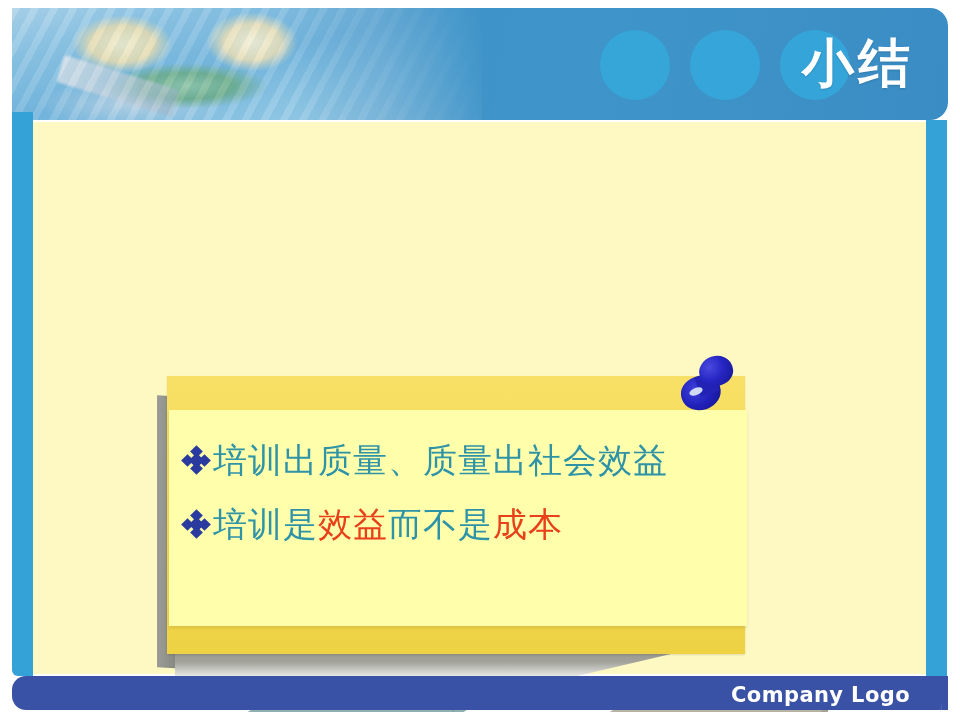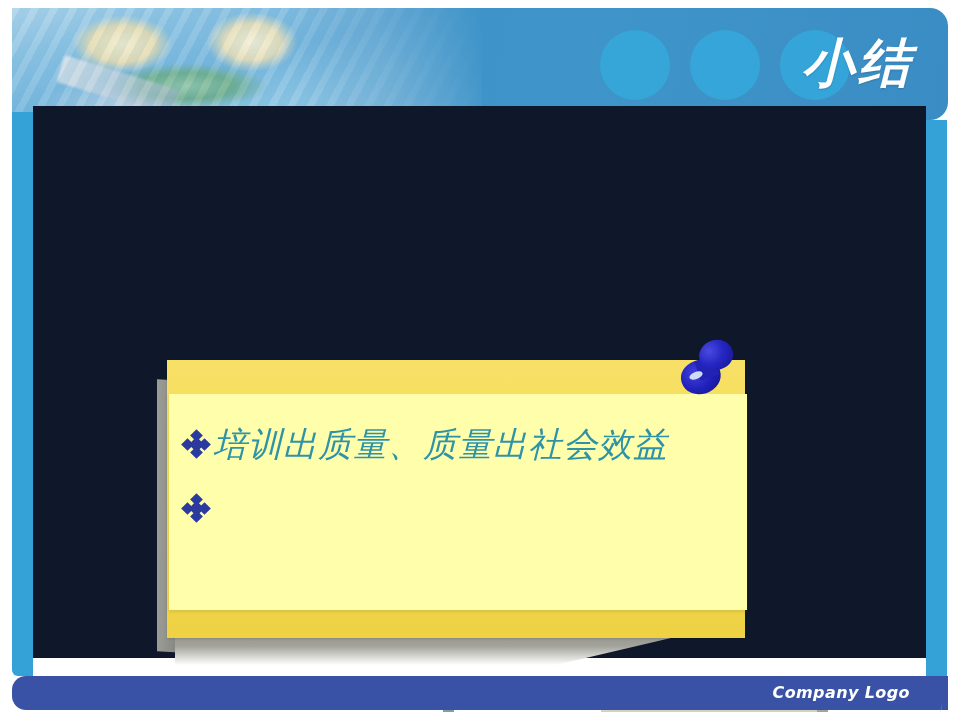--- a/index.html
+++ b/index.html
@@ -7,21 +7,20 @@
     padding: 0;
     background: #ffffff;
   }
   #slide {
     position: relative;
     width: 960px;
     height: 712px;
     overflow: hidden;
     background: #ffffff;
     font-family: "DejaVu Sans", "Liberation Sans", sans-serif;
-    font-style: italic;
   }
 
   
   .header {
     position: absolute;
     left: 12px;
     top: 8px;
     width: 936px;
     height: 112px;
     border-radius: 0 18px 18px 0;
@@ -96,23 +95,23 @@
   .nub {
     position: absolute;
     left: 12px; top: 112px;
     width: 21px; height: 10px;
     background: #34a2d6;
   }
 
   
   .body-panel {
     position: absolute;
-    left: 33px; top: 106px;
+    left: 33px; top: 122px;
     width: 893px; height: 552px;
-    background: #0f172a;
+    background: #fef9c3;
   }
 
   
   .note-group {
     position: absolute;
     left: 124px; top: 232px;
     width: 600px; height: 330px;
   }
   .note-shadow-left {
     position: absolute;
@@ -270,21 +269,21 @@
     right: 0; top: 0;
     width: 40px; height: 34px;
     background: #3a52a6;
     border-radius: 0 0 0 28px;
   }
   .footer-text {
     position: absolute;
     right: 38px; top: 7px;
     color: #ffffff;
     font-family: "DejaVu Sans", "Liberation Sans", sans-serif;
-    font-size: 16px;
+    font-size: 21px;
     font-weight: bold;
     letter-spacing: 0.4px;
   }
   .footer-swoosh {
     position: absolute;
     left: 898px; top: 704px;
     width: 44px; height: 16px;
     border-bottom: 2px solid #c6cde4;
     border-radius: 0 0 40px 0;
     opacity: 0.6;
@@ -339,20 +338,21 @@
 
 
         <div class="note-line">
           <span class="bullet-diamond">
             <i class="b-t"></i>
               <i class="b-l"></i>
               <i class="b-c"></i>
               <i class="b-r"></i>
               <i class="b-b"></i>
           </span>
+          <span class="note-text"><span>培训是</span><span class="accent">效益</span><span>而不是</span><span class="accent">成本</span></span>
         </div>
 
       </div>
     </div>
 
     <div class="box3d box-left">
       <div class="top"></div>
       <div class="side"></div>
 
     </div>

